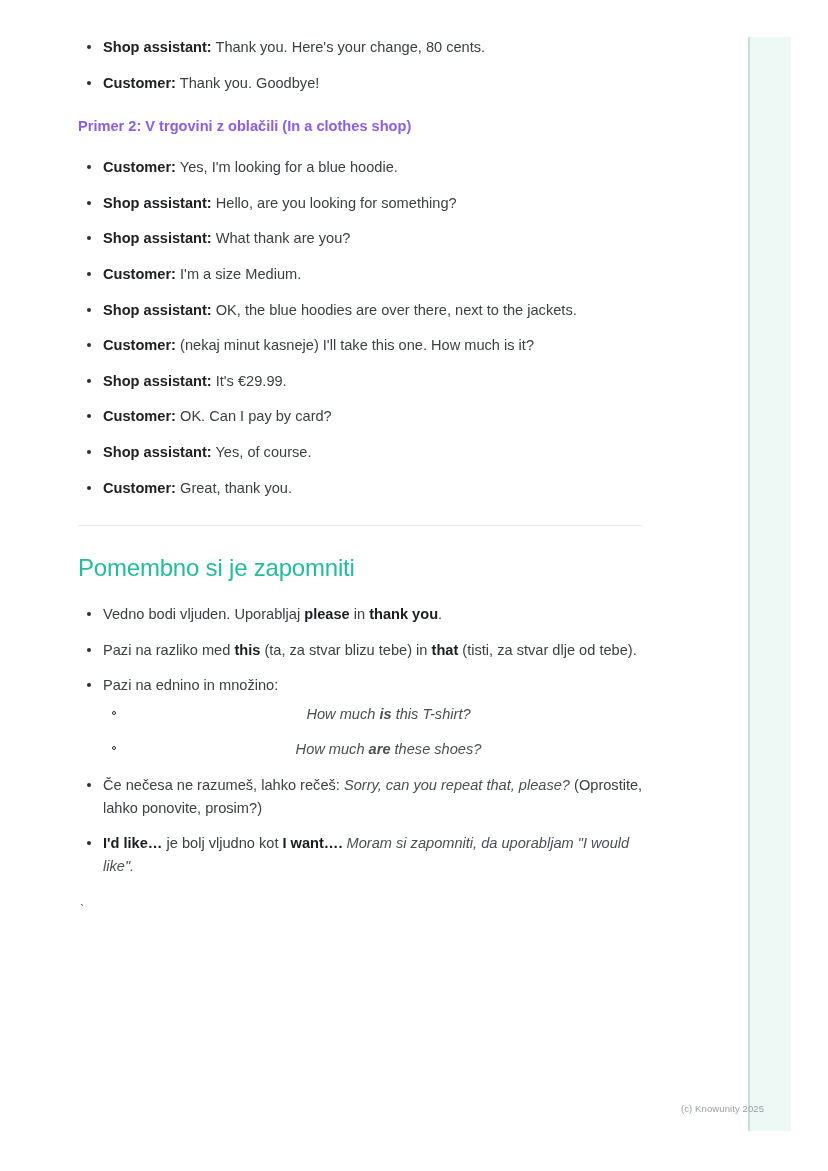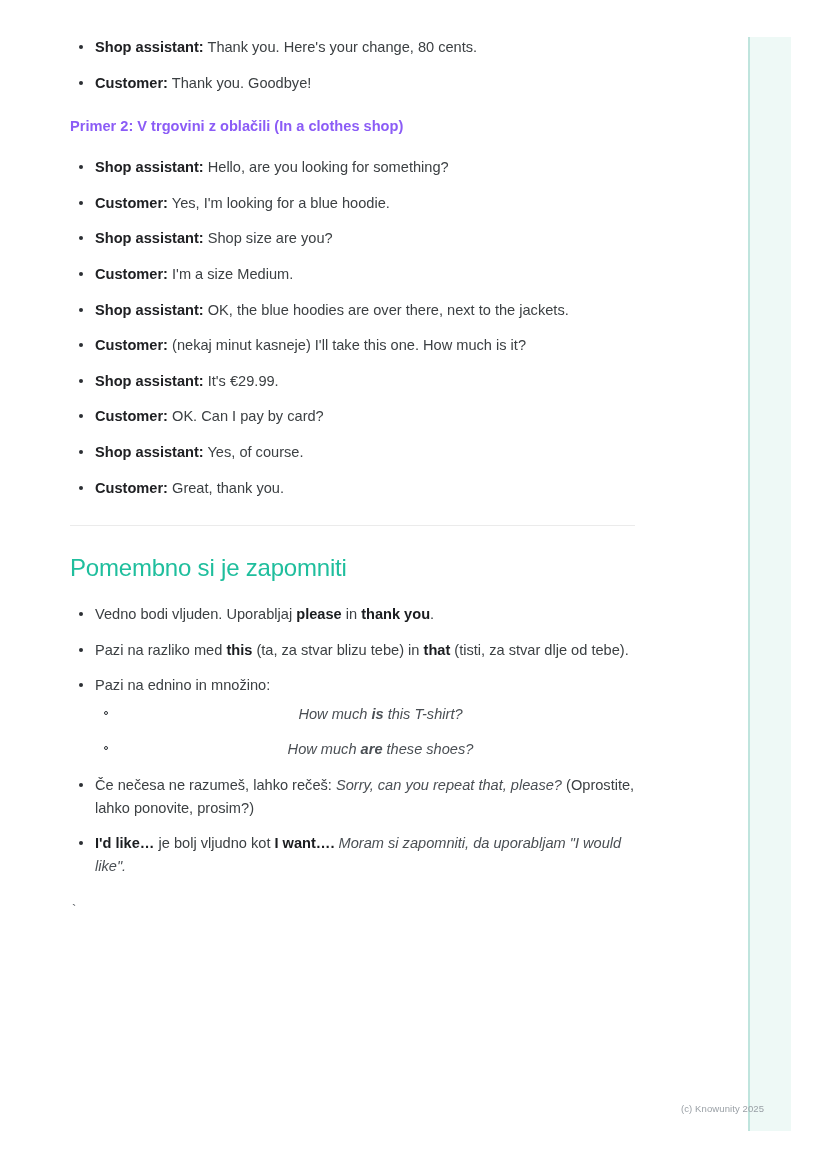--- a/index.html
+++ b/index.html
@@ -25,21 +25,21 @@
     width: 43px;
     height: 1094px;
     background: #eef9f6;
     border-left: 2px solid #bfe4dd;
     box-sizing: border-box;
   }
 
   
   .page {
     position: absolute;
-    left: 0;
+    left: 8px;
     top: 0;
     width: 700px;
     padding: 36px 0 0 0;
   }
 
   .content {
     padding-left: 70px;
     padding-right: 60px;
   }
 
@@ -164,27 +164,27 @@
       </li>
       <li>
         <span class="speaker">Customer:</span><span> Thank you. Goodbye!</span>
       </li>
     </ul>
 
     <p class="sub-heading">Primer 2: V trgovini z oblačili (In a clothes shop)</p>
 
     <ul class="bullets">
       <li>
+        <span class="speaker">Customer:</span><span> Yes, I'm looking for a blue hoodie.</span>
+      </li>
+      <li>
         <span class="speaker">Shop assistant:</span><span> Hello, are you looking for something?</span>
       </li>
       <li>
-        <span class="speaker">Customer:</span><span> Yes, I'm looking for a blue hoodie.</span>
-      </li>
-      <li>
-        <span class="speaker">Shop assistant:</span><span> Shop size are you?</span>
+        <span class="speaker">Shop assistant:</span><span> What thank are you?</span>
       </li>
       <li>
         <span class="speaker">Customer:</span><span> I'm a size Medium.</span>
       </li>
       <li>
         <span class="speaker">Shop assistant:</span><span> OK, the blue hoodies are over there, next to the jackets.</span>
       </li>
       <li>
         <span class="speaker">Customer:</span><span> (nekaj minut kasneje) I'll take this one. How much is it?</span>
       </li>

